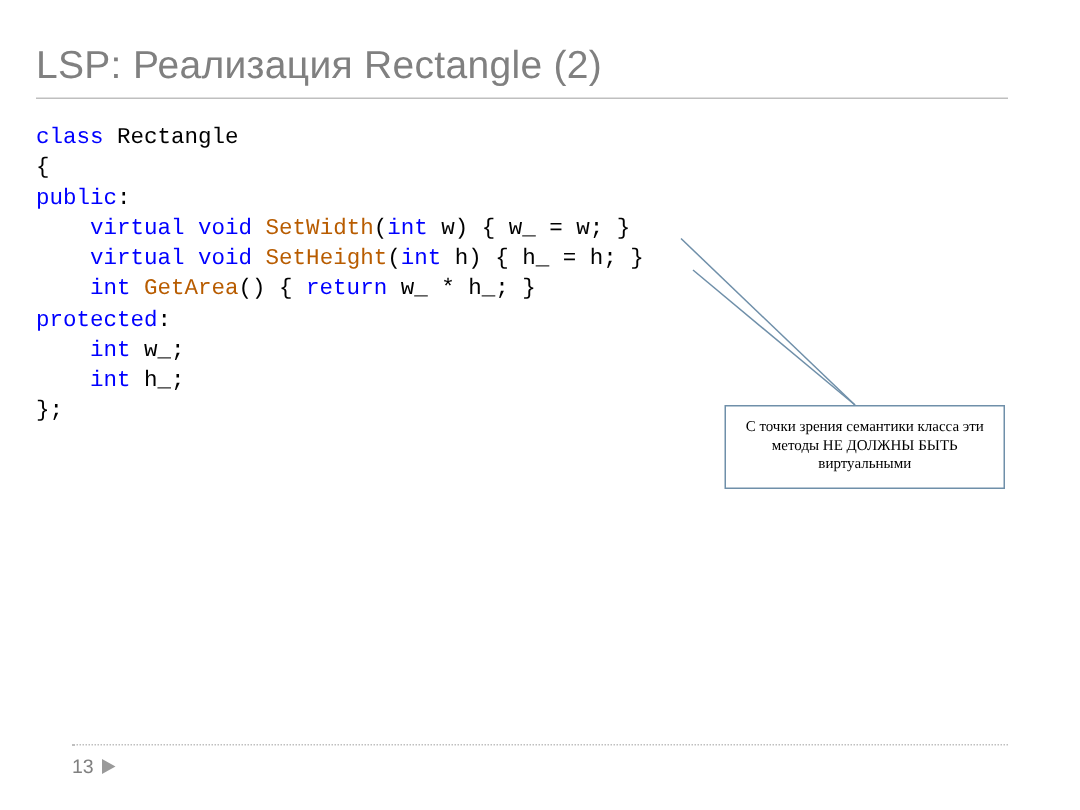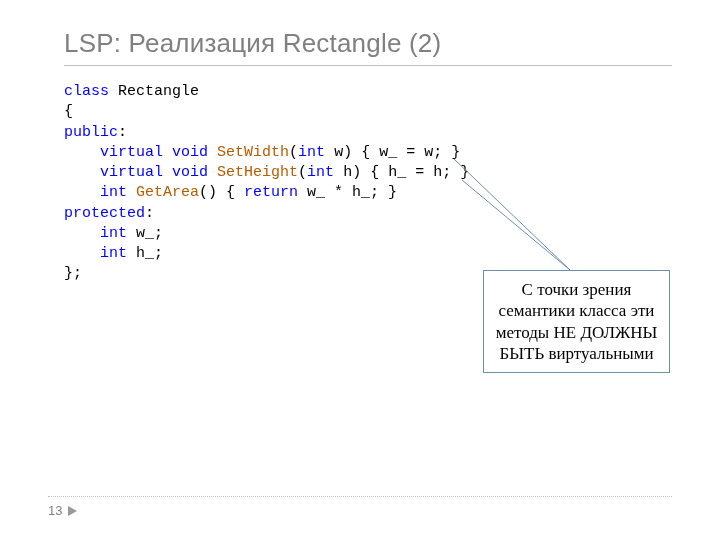--- a/index.html
+++ b/index.html
@@ -11,21 +11,21 @@
     font-family: "Segoe UI", "Helvetica Neue", Arial, sans-serif;
     color: #333;
     position: relative;
     overflow: hidden;
   }
   .slide {
     width: 720px;
     height: 540px;
     position: relative;
     box-sizing: border-box;
-    padding: 28px 48px 24px 64px;
+    padding: 28px 48px 24px 24px;
   }
   .title {
     font-size: 26px;
     font-weight: 400;
     color: #808080;
     margin: 0 0 6px 0;
     letter-spacing: 0.2px;
   }
   .title-rule {
     border: none;
@@ -46,21 +46,21 @@
 
   .callout {
     position: absolute;
     right: 50px;
     top: 270px;
     width: 165px;
     border: 1px solid #6f8fa9;
     background: #ffffff;
     padding: 8px 10px;
     font-family: "Times New Roman", serif;
-    font-size: 17px;
+    font-size: 10px;
     text-align: center;
     color: #000;
     line-height: 1.25;
   }
   .callout-line {
     position: absolute;
     stroke: #6f8fa9;
     stroke-width: 1;
     fill: none;
   }

